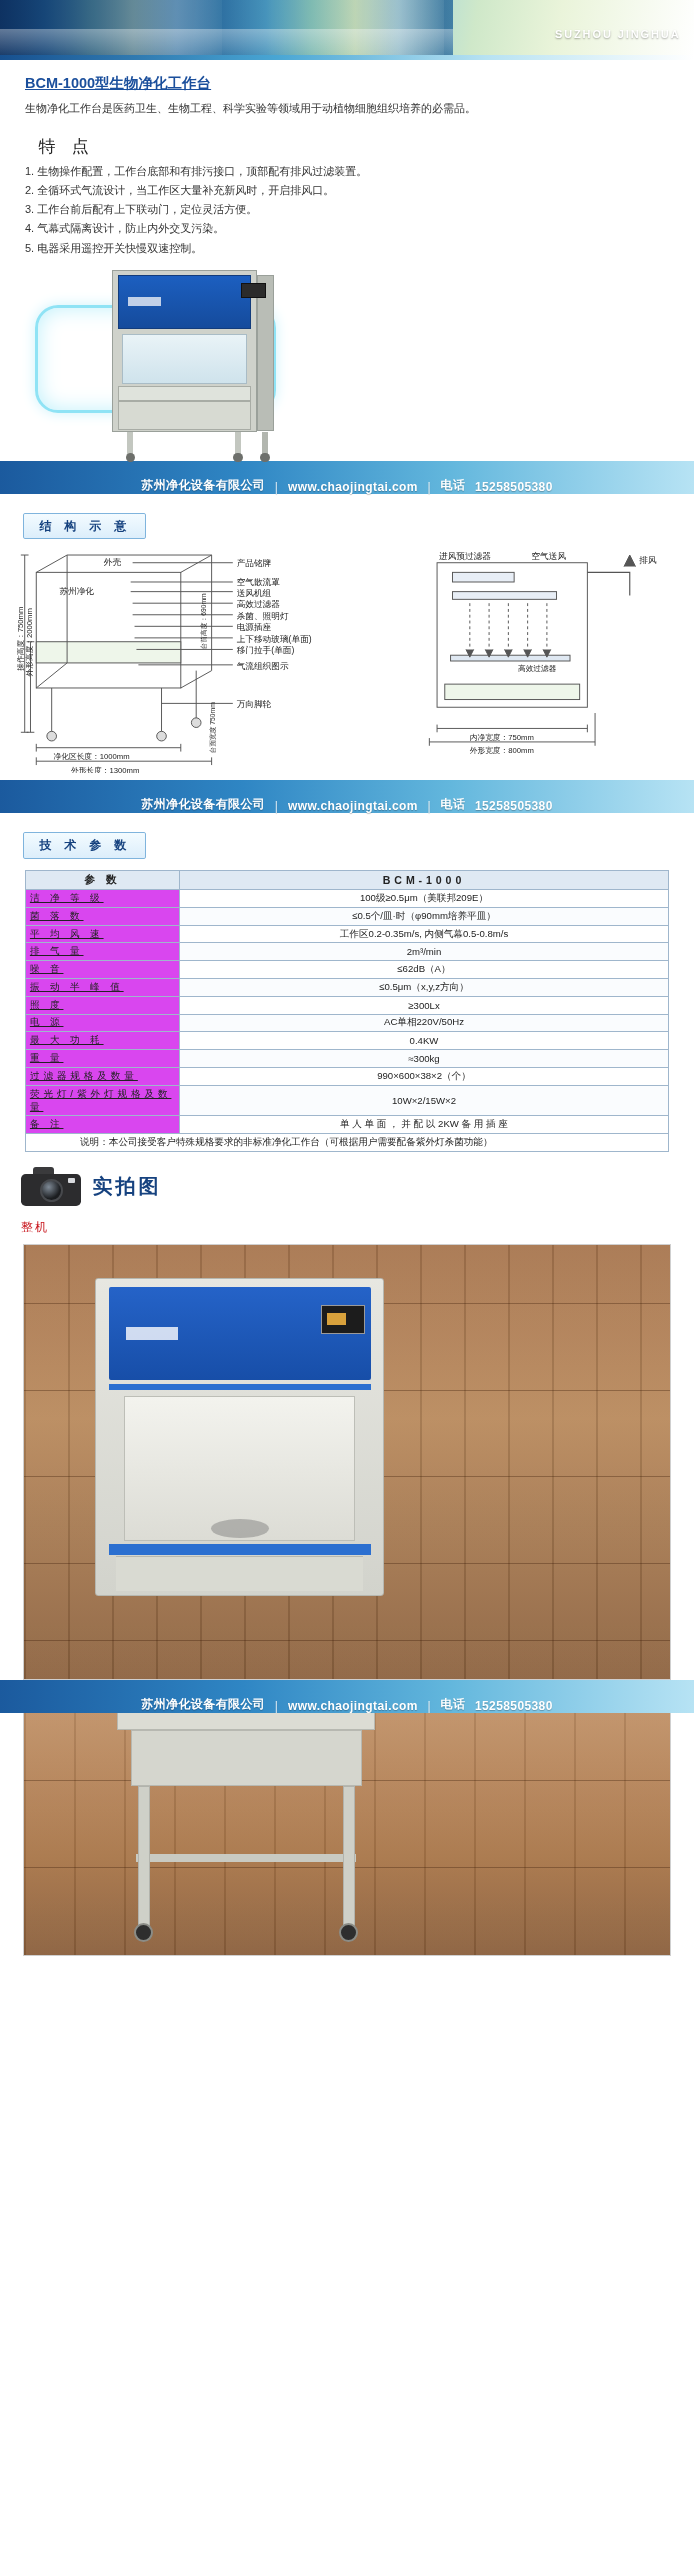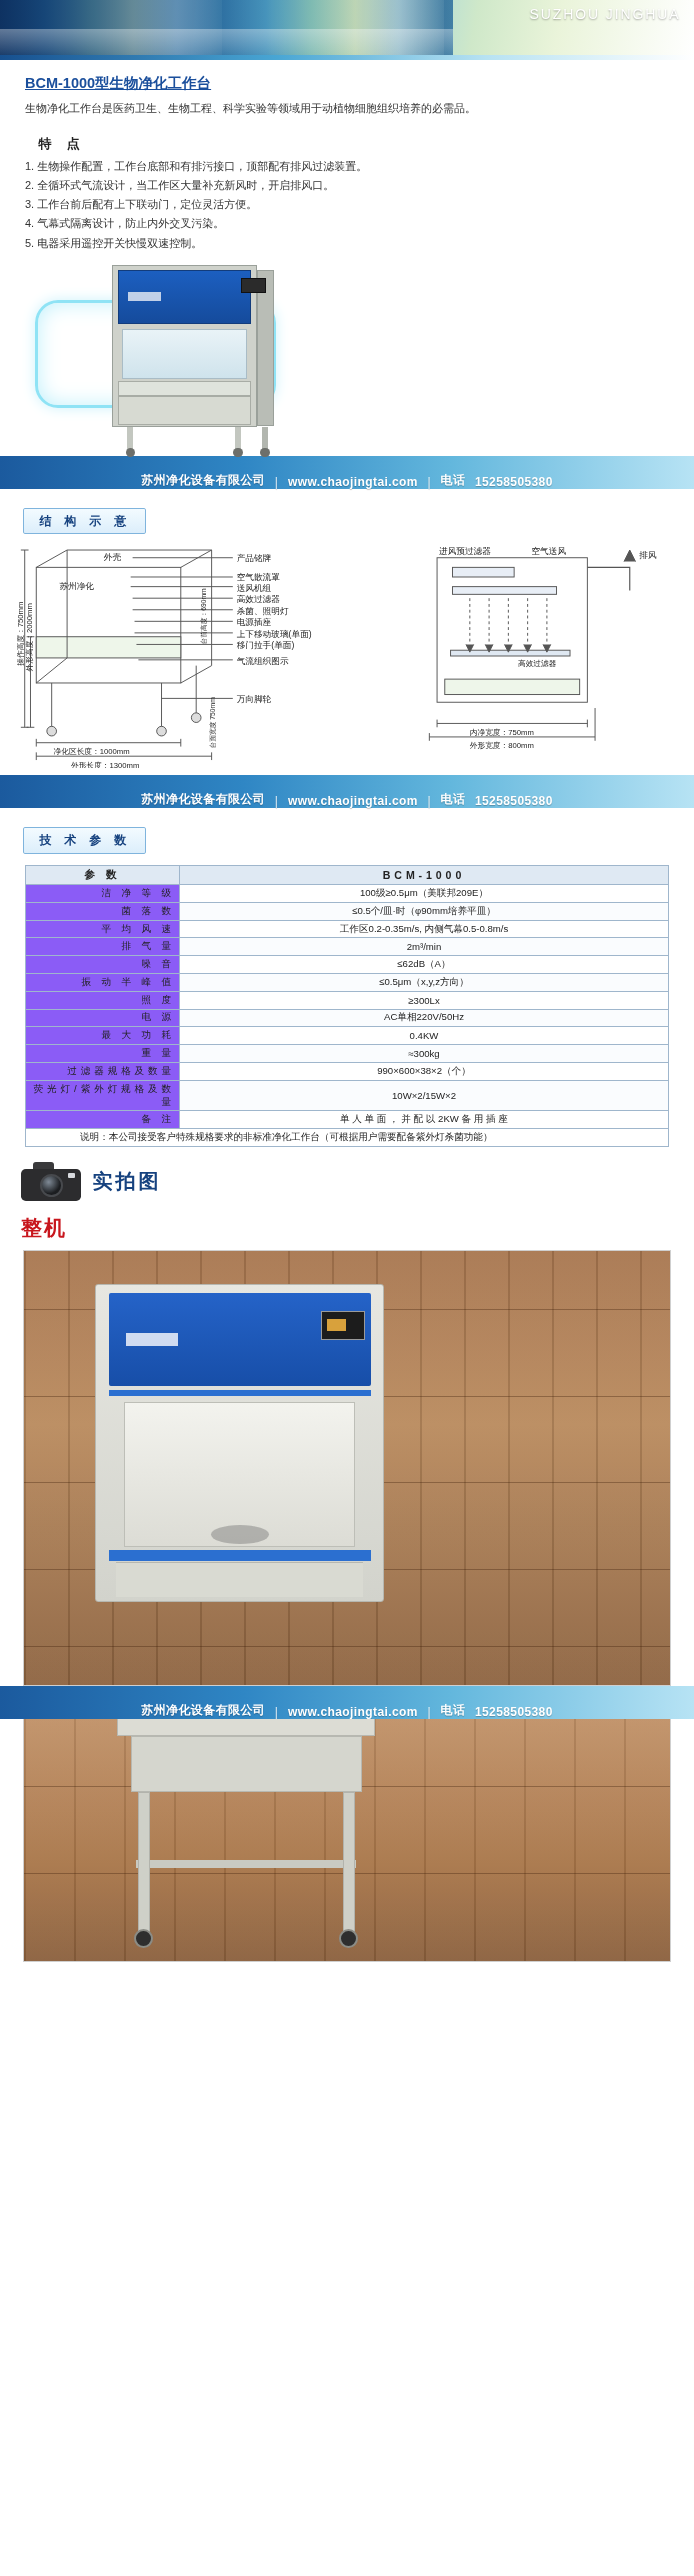--- a/index.html
+++ b/index.html
@@ -25,36 +25,36 @@
     background:
       linear-gradient(90deg, rgba(13,43,90,.85), rgba(23,80,143,.55) 30%, rgba(120,190,215,.35) 60%, rgba(220,240,220,.15) 100%),
       repeating-linear-gradient(90deg,#1b5f93 0px,#2e7fae 44px,#7fb8a0 89px,#cfd9a5 133px,#96b8c9 177px,#2b6b9a 222px);
     opacity:.95;
   }
   .banner .gloss {
     position:absolute; left:0; top:29px; height:31px; width:453px;
     background:linear-gradient(180deg, rgba(255,255,255,.35), rgba(255,255,255,0));
   }
   .banner .brandtext {
-    position:absolute; right:13.5px; top:6px;
-    color:#ffffff; font-size:14px; letter-spacing:1.9px; font-weight:normal;
+    position:absolute; right:13.5px; top:28px;
+    color:#ffffff; font-size:11px; letter-spacing:1.9px; font-weight:bold;
     text-shadow:0 1px 1.9px rgba(0,0,0,.35);
   }
   .banner .underline {
     position:absolute; left:0; right:0; bottom:0; height:4.8px;
     background:linear-gradient(90deg,#17508f,#49a6d4 40%,#b7e2f2 70%,#ffffff);
   }
 
   
   .intro { padding:13.5px 25px 5.8px 25px; }
   .intro h1 {
     margin:0 0 7.7px 0; font-size:14.5px; color:#1b4f9c; font-weight:bold;text-decoration:underline;
   }
   .intro .lead { font-size:11px; color:#333; line-height:1.6; margin-bottom:17px;}
-  .feat-title { font-size:13px; font-weight:bold; color:#222; letter-spacing:5.8px; margin:1.9px 0 3.9px 13.5px;}
+  .feat-title { font-size:17px; font-weight:normal; color:#222; letter-spacing:5.8px; margin:1.9px 0 3.9px 13.5px;}
   .feat-list { font-size:11px; color:#333; line-height:1.75; margin:0; padding:0; list-style:none;}
   .feat-list li { }
 
   
   .hero {
     position:relative; height:193px; margin-top:3.9px;
   }
   .hero .glow {
     position:absolute; left:35px; top:37px; width:241px; height:108px;
     border:3.9px solid #8fe3f5; border-radius:23px;
@@ -99,34 +99,34 @@
 
   
   .diagram { position:relative; height:231px; margin:1.9px 0 0 0; padding:0 17.4px; }
   .diagram svg { display:block; }
 
   
   .spec-wrap { padding:3.9px 25px 0 25px; }
   table.spec { width:100%; border-collapse:collapse; font-size:9.6px; color:#222; }
   table.spec th, table.spec td { border:1px solid #9fb6cc; padding:1.9px 3.9px; }
   table.spec thead th { background:#dfe9f3; font-weight:bold; letter-spacing:3.9px; text-align:center; font-size:10.6px;}
-  table.spec tbody td.k { width:154px; text-align:right; background:#8b5cf6; letter-spacing:3.9px;}
+  table.spec tbody td.k { width:154px; text-align:left; background:#d946ef; letter-spacing:3.9px;text-decoration:underline;}
   table.spec tbody td.v { text-align:center; }
   table.spec tbody tr:nth-child(even) td.v { background:#fafcfe;}
   table.spec td.note { text-align:left; padding-left:54px; }
 
   
   .photo-head { display:flex; align-items:center; gap:11.6px; padding:13.5px 0 5.8px 21px;}
   .cam { width:60px; height:42px; position:relative; }
   .cam .bodyc { position:absolute; left:0; top:8.7px; width:60px; height:32px; background:#2c2c2e; border-radius:4.8px; }
   .cam .top { position:absolute; left:11.6px; top:1.9px; width:21px; height:8.7px; background:#3a3a3c; border-radius:2.9px 2.9px 0 0;}
   .cam .lens { position:absolute; left:19px; top:13.5px; width:23px; height:23px; border-radius:50%; background:radial-gradient(circle at 35% 32%, #7f8a96, #1b1d20 65%); border:2.9px solid #47494d;}
   .cam .flash { position:absolute; right:5.8px; top:12.5px; width:7.7px; height:4.8px; background:#d8dade; border-radius:1px;}
   .photo-head .ph-title { font-size:20px; font-weight:bold; color:#16427f; letter-spacing:2.9px;}
-  .sub-head { font-size:21px; font-weight:bold; color:#c8161d; padding:5.8px 0 7.7px 21px; letter-spacing:1.9px;}
+  .sub-head { font-size:12px; font-weight:normal; color:#c8161d; padding:5.8px 0 7.7px 21px; letter-spacing:1.9px;}
 
   
   .photo {
     margin:0 23px; border:1px solid #cfcfcf; position:relative; overflow:hidden;
     background:#8e6a4f;
   }
   .photo.p1 { height:436px; }
   .photo.p2 { height:243px; border-top:none;}
   .wood {
     position:absolute; inset:0;

